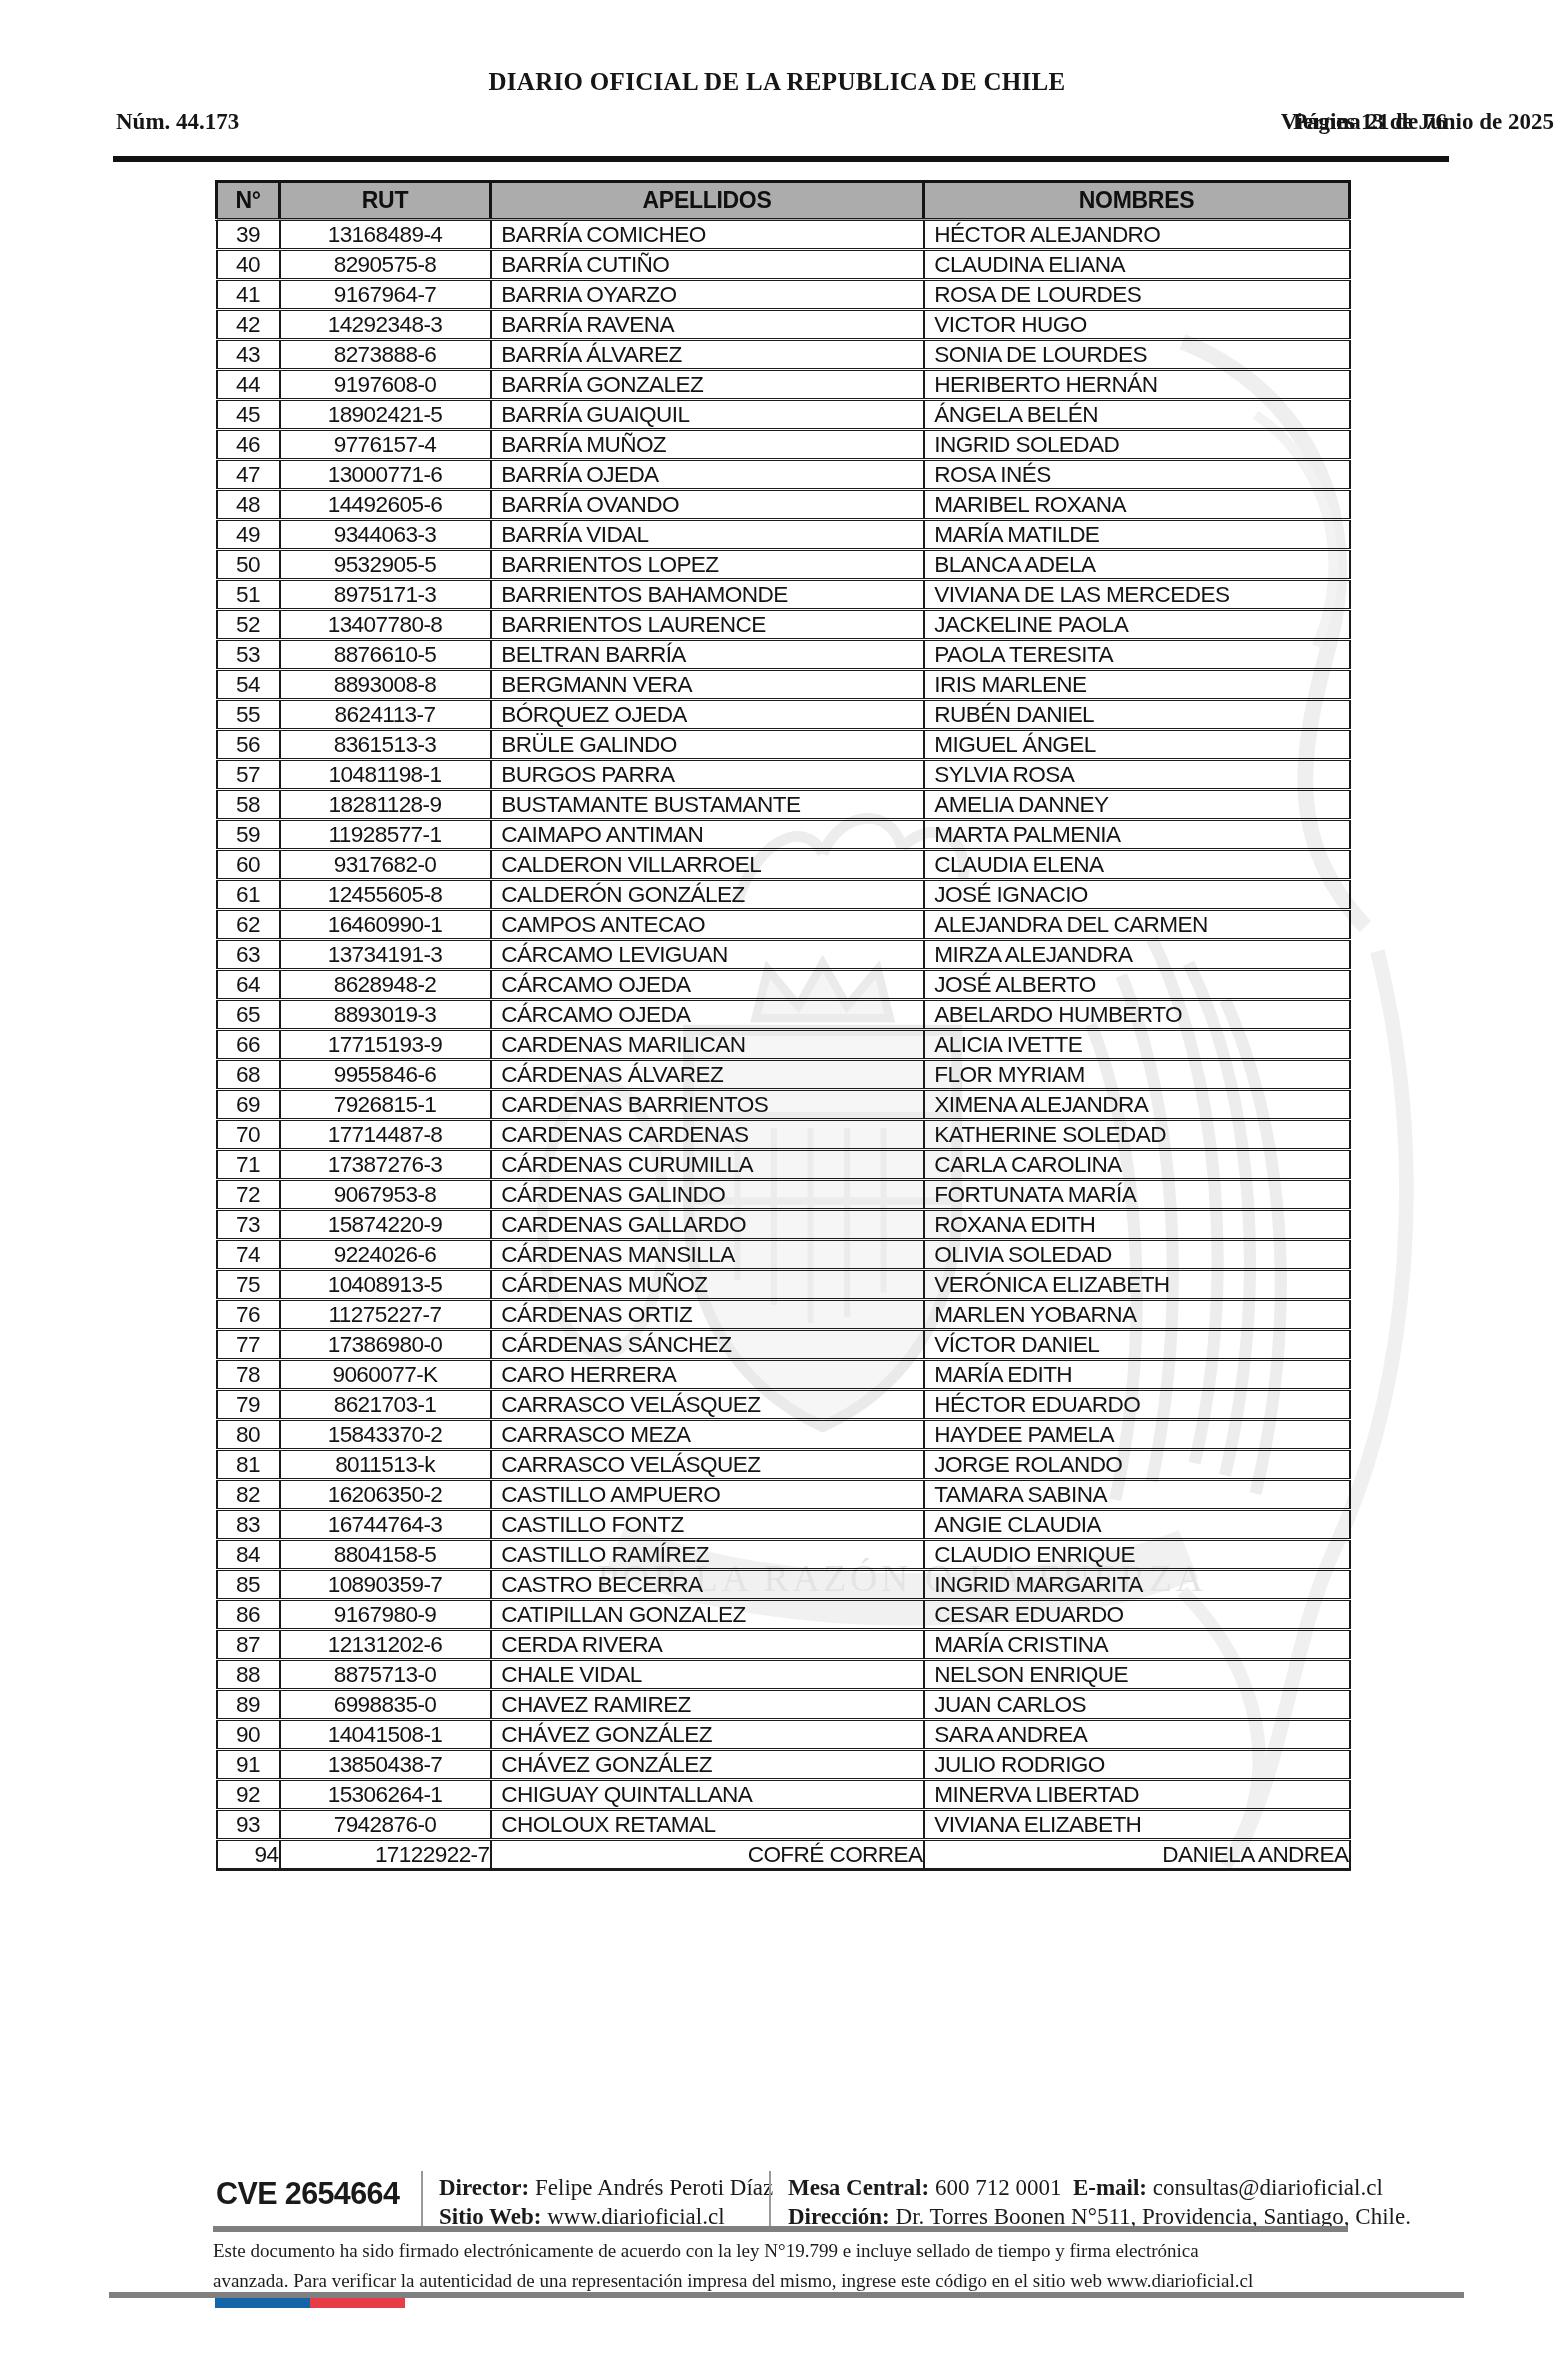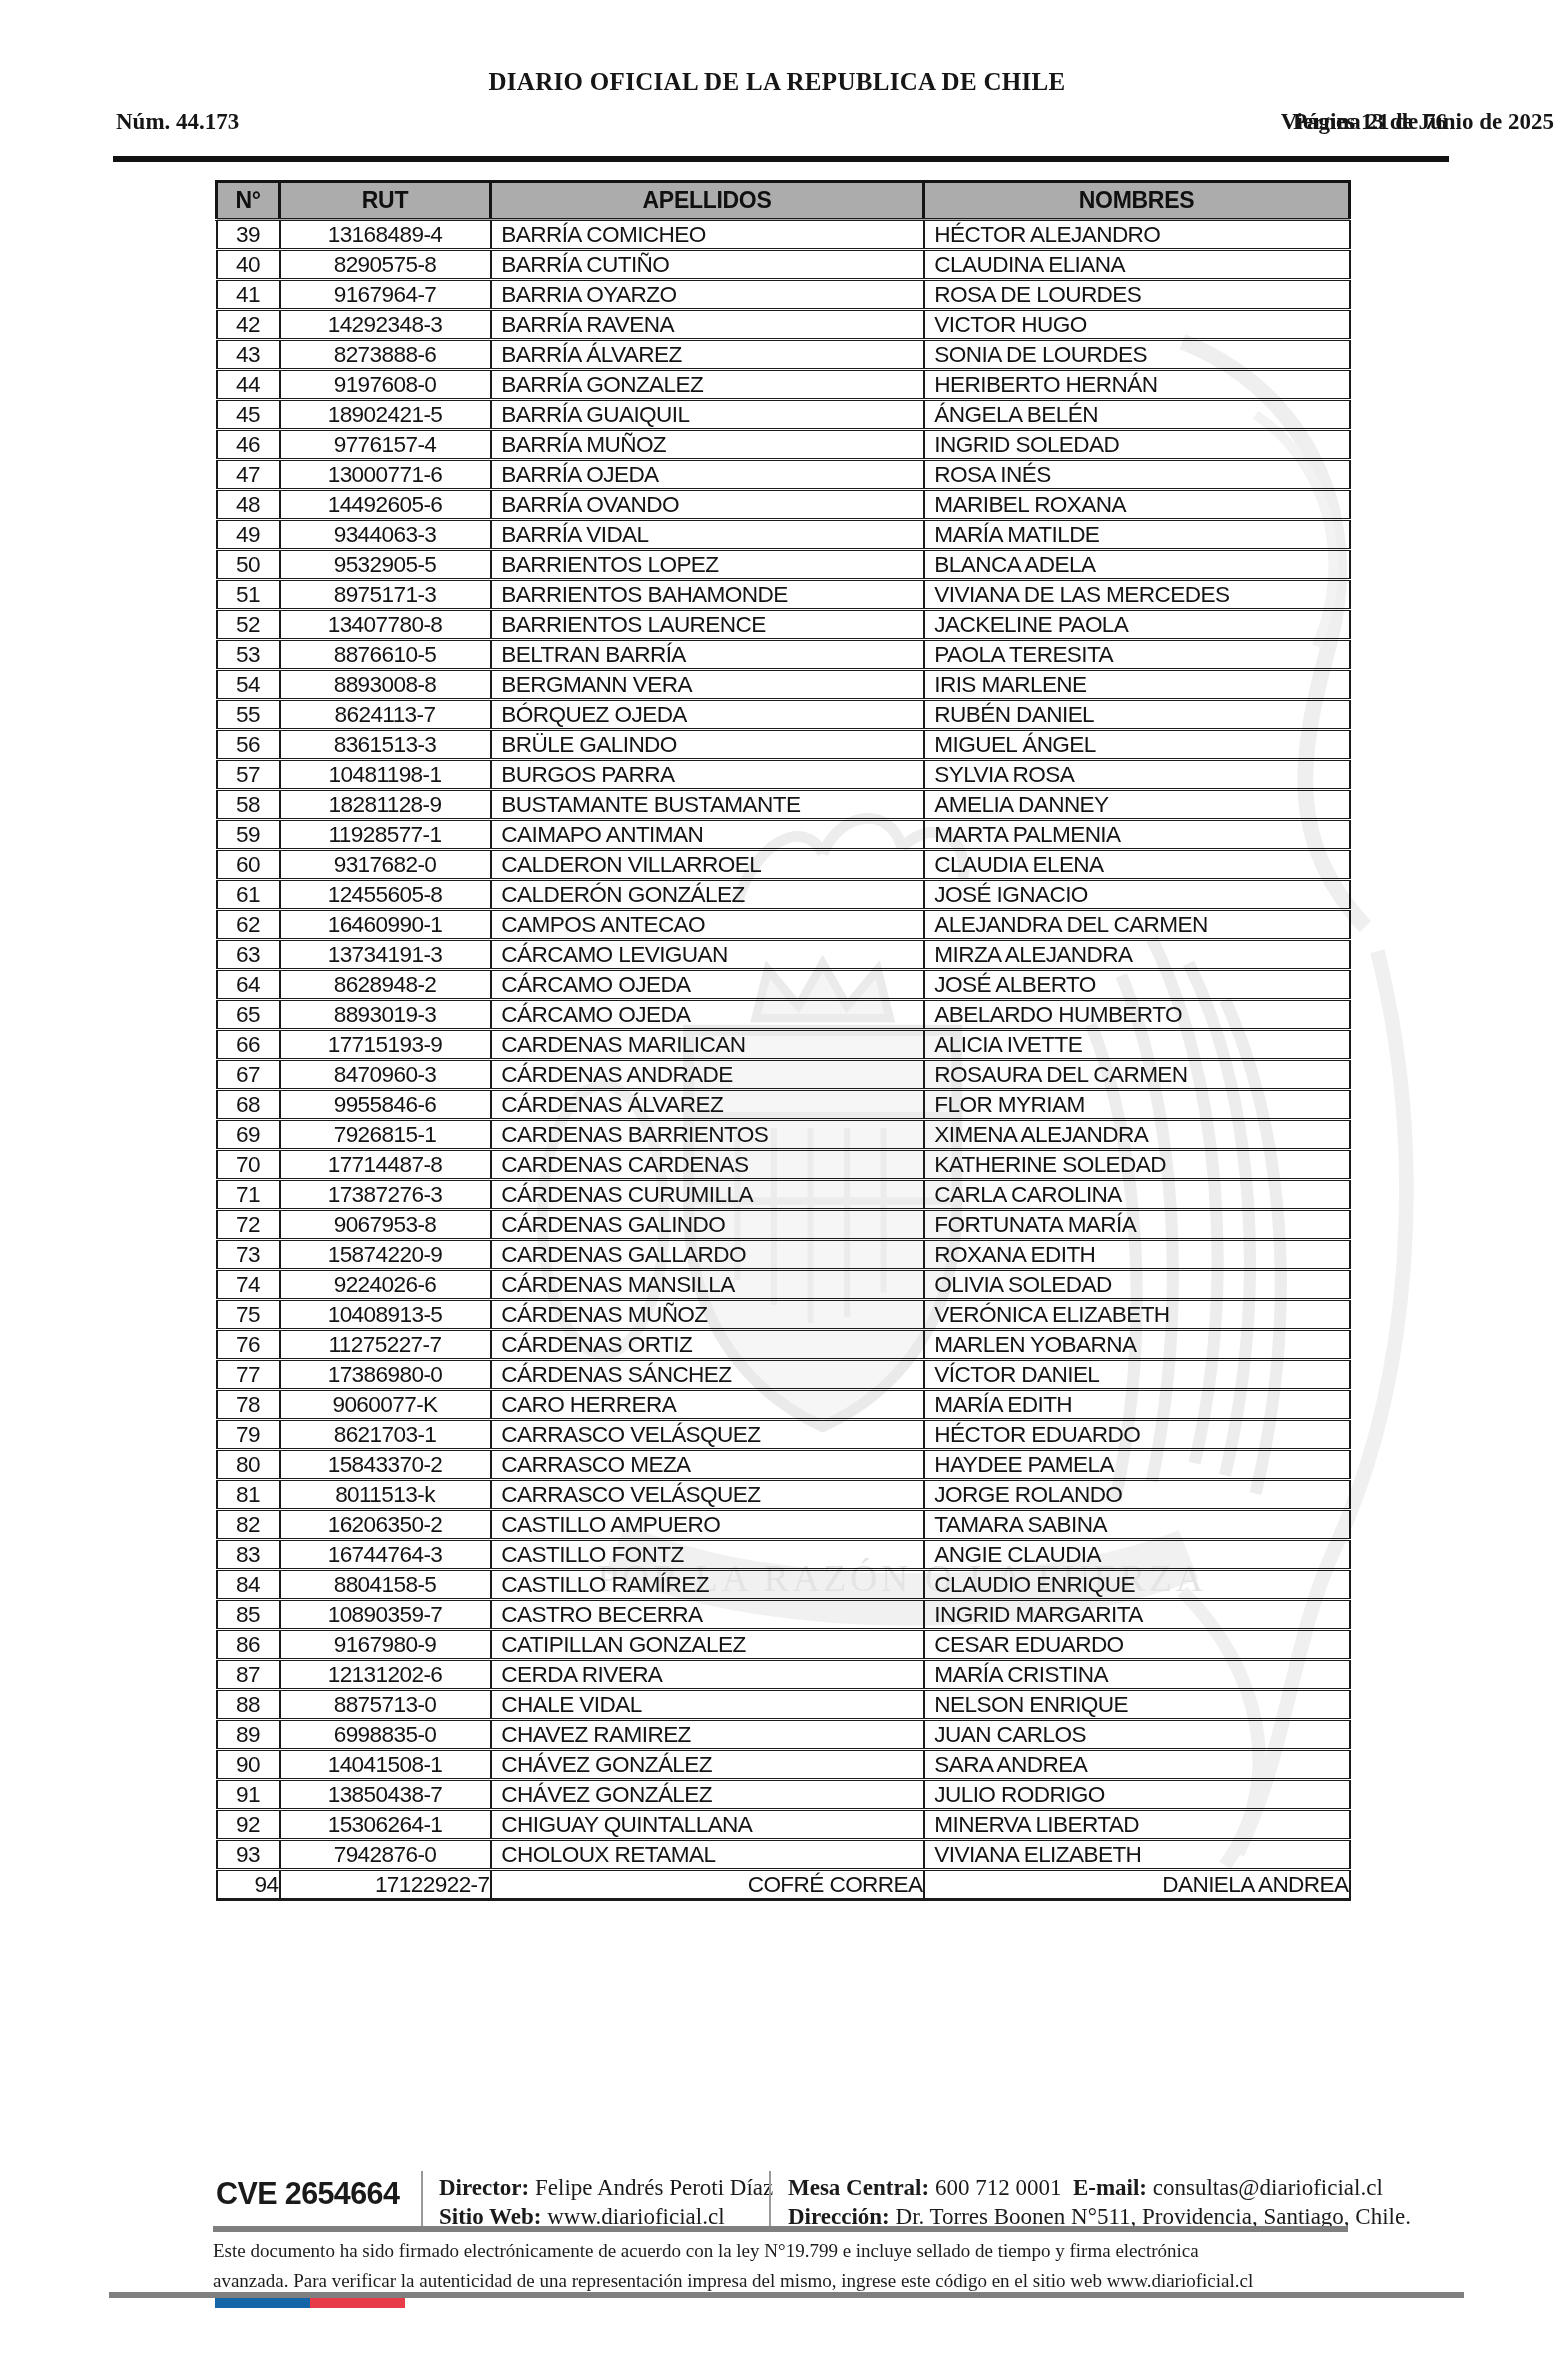--- a/index.html
+++ b/index.html
@@ -348,26 +348,20 @@
         <td class="nom">ABELARDO HUMBERTO</td>
       </tr>
 
       <tr>
         <td class="num">66</td>
         <td class="rut">17715193-9</td>
         <td class="ape">CARDENAS MARILICAN</td>
         <td class="nom">ALICIA IVETTE</td>
       </tr>
 
-      <tr>
-        <td class="num">67</td>
-        <td class="rut">8470960-3</td>
-        <td class="ape">CÁRDENAS ANDRADE</td>
-        <td class="nom">ROSAURA DEL CARMEN</td>
-      </tr>
 
       <tr>
         <td class="num">68</td>
         <td class="rut">9955846-6</td>
         <td class="ape">CÁRDENAS ÁLVAREZ</td>
         <td class="nom">FLOR MYRIAM</td>
       </tr>
 
       <tr>
         <td class="num">69</td>

